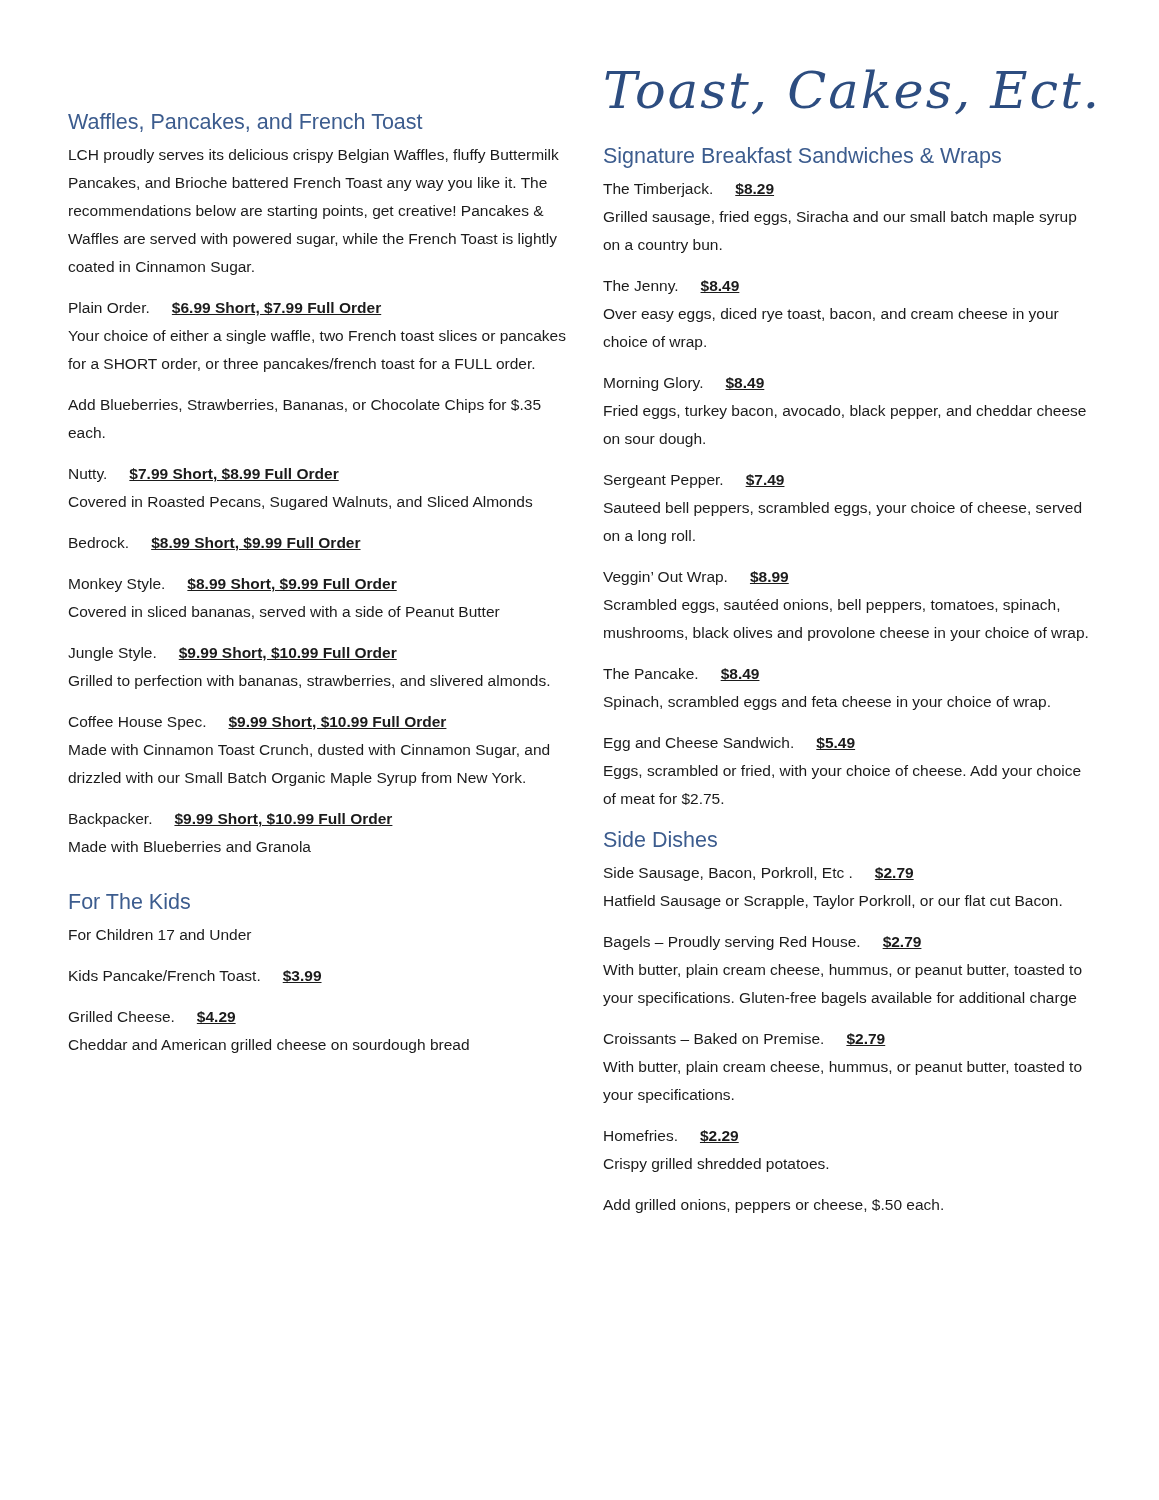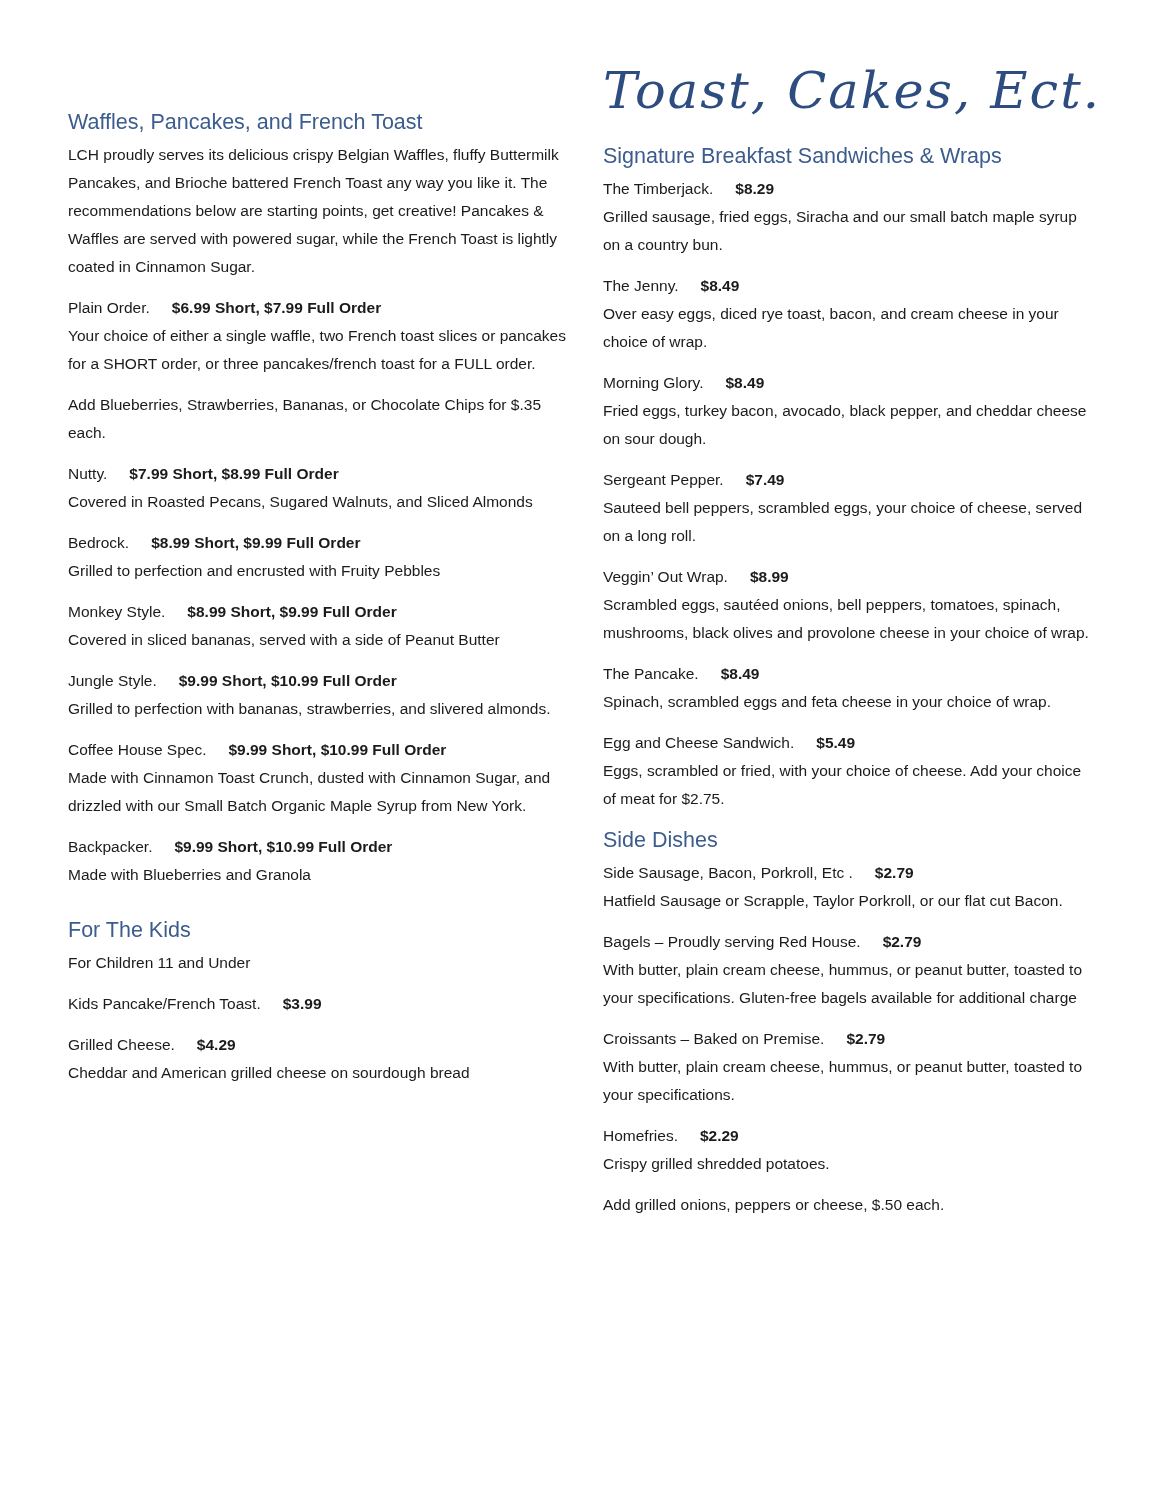--- a/index.html
+++ b/index.html
@@ -50,21 +50,21 @@
     line-height: 29px;
     font-weight: 400;
     color: var(--heading_blue, #3c5c8e);
     margin: 0 0 4px 0;
   }
   .section + .section { margin-top: 27px; }
   .intro { margin-bottom: 13px; }
   .item { margin-bottom: 13px; }
   .note { margin-bottom: 13px; }
   .item-name { font-weight: normal; }
-  .item-price { font-weight: bold; margin-left: 22px; }
+  .item-price { font-weight: bold; margin-left: 22px; text-decoration: underline; }
 </style>
 </head>
 <body>
 
 <div class="page">
 
   <div class="col-left">
 
     <div class="section">
       <p class="section-heading">Waffles, Pancakes, and French Toast</p>
@@ -77,21 +77,20 @@
 
       <p class="note">Add Blueberries, Strawberries, Bananas, or Chocolate Chips for $.35 each.</p>
 
       <div class="item">
         <p class="item-title"><span class="item-name">Nutty.</span><span class="item-price">$7.99 Short, $8.99 Full Order</span></p>
         <p class="item-desc">Covered in Roasted Pecans, Sugared Walnuts, and Sliced Almonds</p>
       </div>
 
       <div class="item">
         <p class="item-title"><span class="item-name">Bedrock.</span><span class="item-price">$8.99 Short, $9.99 Full Order</span></p>
-        <p class="item-desc">Grilled to perfection and encrusted with Fruity Pebbles</p>
       </div>
 
       <div class="item">
         <p class="item-title"><span class="item-name">Monkey Style.</span><span class="item-price">$8.99 Short, $9.99 Full Order</span></p>
         <p class="item-desc">Covered in sliced bananas, served with a side of Peanut Butter</p>
       </div>
 
       <div class="item">
         <p class="item-title"><span class="item-name">Jungle Style.</span><span class="item-price">$9.99 Short, $10.99 Full Order</span></p>
         <p class="item-desc">Grilled to perfection with bananas, strawberries, and slivered almonds.</p>
@@ -103,21 +102,21 @@
       </div>
 
       <div class="item">
         <p class="item-title"><span class="item-name">Backpacker.</span><span class="item-price">$9.99 Short, $10.99 Full Order</span></p>
         <p class="item-desc">Made with Blueberries and Granola</p>
       </div>
     </div>
 
     <div class="section">
       <p class="section-heading">For The Kids</p>
-      <p class="intro">For Children 11 and Under</p>
+      <p class="intro">For Children 17 and Under</p>
 
 
       <div class="item">
         <p class="item-title"><span class="item-name">Kids Pancake/French Toast.</span><span class="item-price">$3.99</span></p>
       </div>
 
       <div class="item">
         <p class="item-title"><span class="item-name">Grilled Cheese.</span><span class="item-price">$4.29</span></p>
         <p class="item-desc">Cheddar and American grilled cheese on sourdough bread</p>
       </div>

